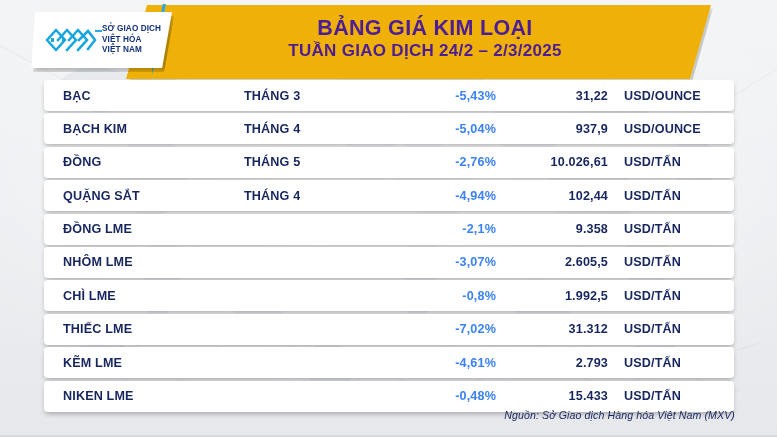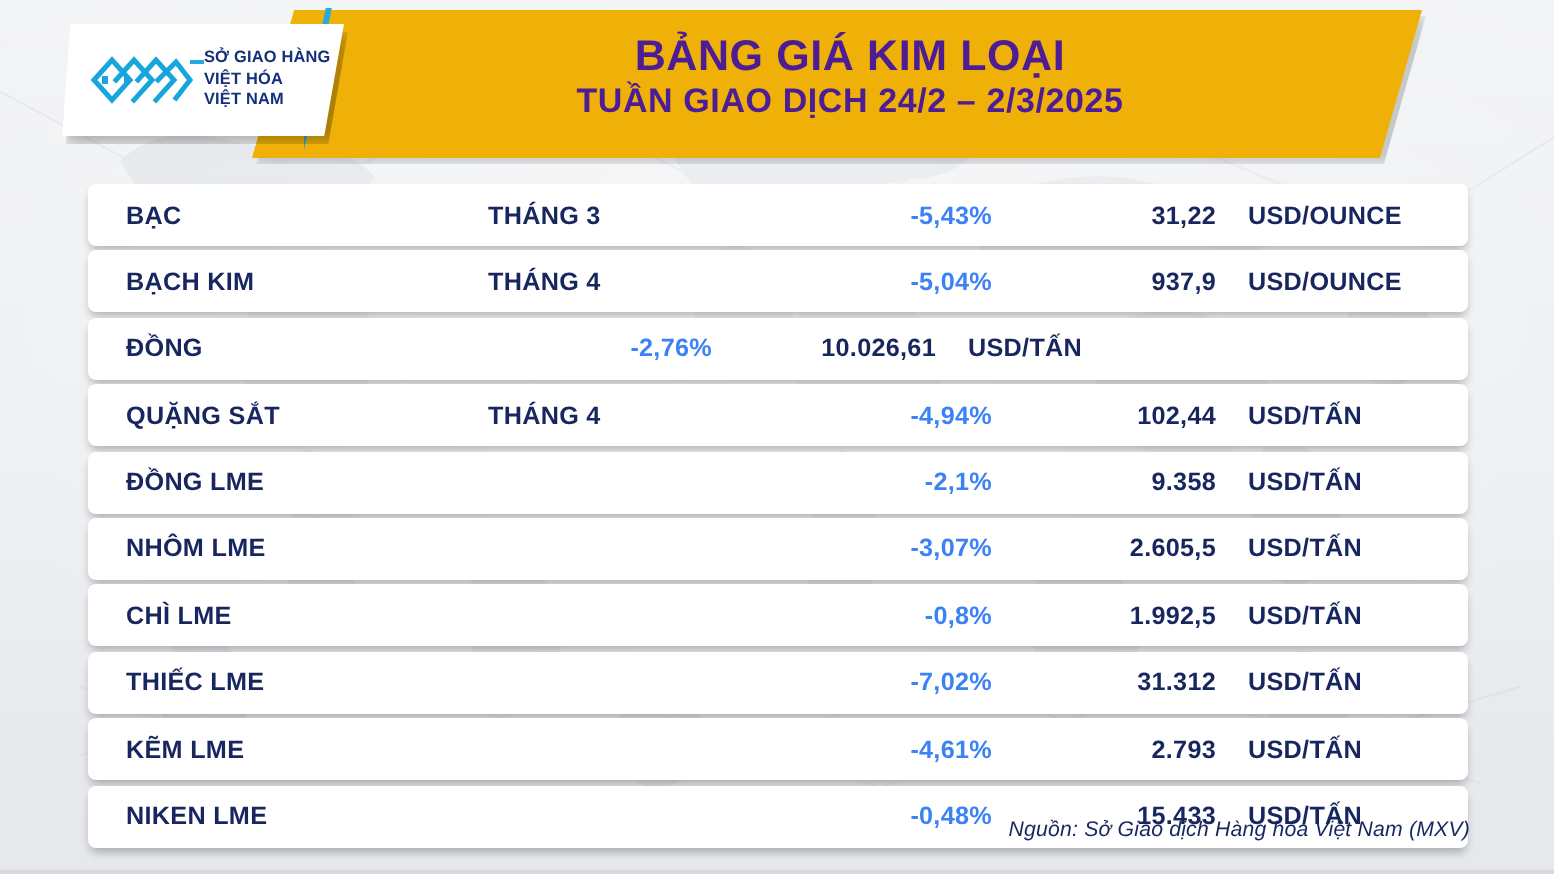--- a/index.html
+++ b/index.html
@@ -161,21 +161,21 @@
     top: 7px;
     width: 7px;
     height: 2px;
     background: #2aa8e0;
   }
 
   
   .table {
     position: absolute;
     left: 44px;
-    top: 92px;
+    top: 80px;
     width: 690px;
   }
   .row {
     position: relative;
     height: 31px;
     margin-bottom: 2.4px;
     background: #ffffff;
     border-radius: 4px;
     box-shadow: 0 3px 5px -1px rgba(0,0,0,.28);
     display: flex;
@@ -264,21 +264,21 @@
             <path d="M52 34 L70 14 L88 34 L70 54"></path>
             <path d="M72 34 L90 16 L104 34 L90 52"></path>
           </g>
           <g fill="#16a5dd">
             <rect x="16" y="30" width="6" height="8"></rect>
             <rect x="38" y="30" width="6" height="8"></rect>
           </g>
         </svg>
         <span class="logo-dash"></span>
         <div class="logo-text">
-          <div>SỞ GIAO HÀNG</div>
+          <div>SỞ GIAO DỊCH</div>
           <div>VIỆT HÓA</div>
           <div>VIỆT NAM</div>
         </div>
       </div>
     </div>
   </div>
 
   <div class="table" id="table-body">
       <div class="row">
         <div class="c-name">BẠC</div>
@@ -289,20 +289,21 @@
       </div>
       <div class="row">
         <div class="c-name">BẠCH KIM</div>
         <div class="c-month">THÁNG 4</div>
         <div class="c-change">-5,04%</div>
         <div class="c-price">937,9</div>
         <div class="c-unit">USD/OUNCE</div>
       </div>
       <div class="row">
         <div class="c-name">ĐỒNG</div>
+        <div class="c-month">THÁNG 5</div>
         <div class="c-change">-2,76%</div>
         <div class="c-price">10.026,61</div>
         <div class="c-unit">USD/TẤN</div>
       </div>
       <div class="row">
         <div class="c-name">QUẶNG SẮT</div>
         <div class="c-month">THÁNG 4</div>
         <div class="c-change">-4,94%</div>
         <div class="c-price">102,44</div>
         <div class="c-unit">USD/TẤN</div>

